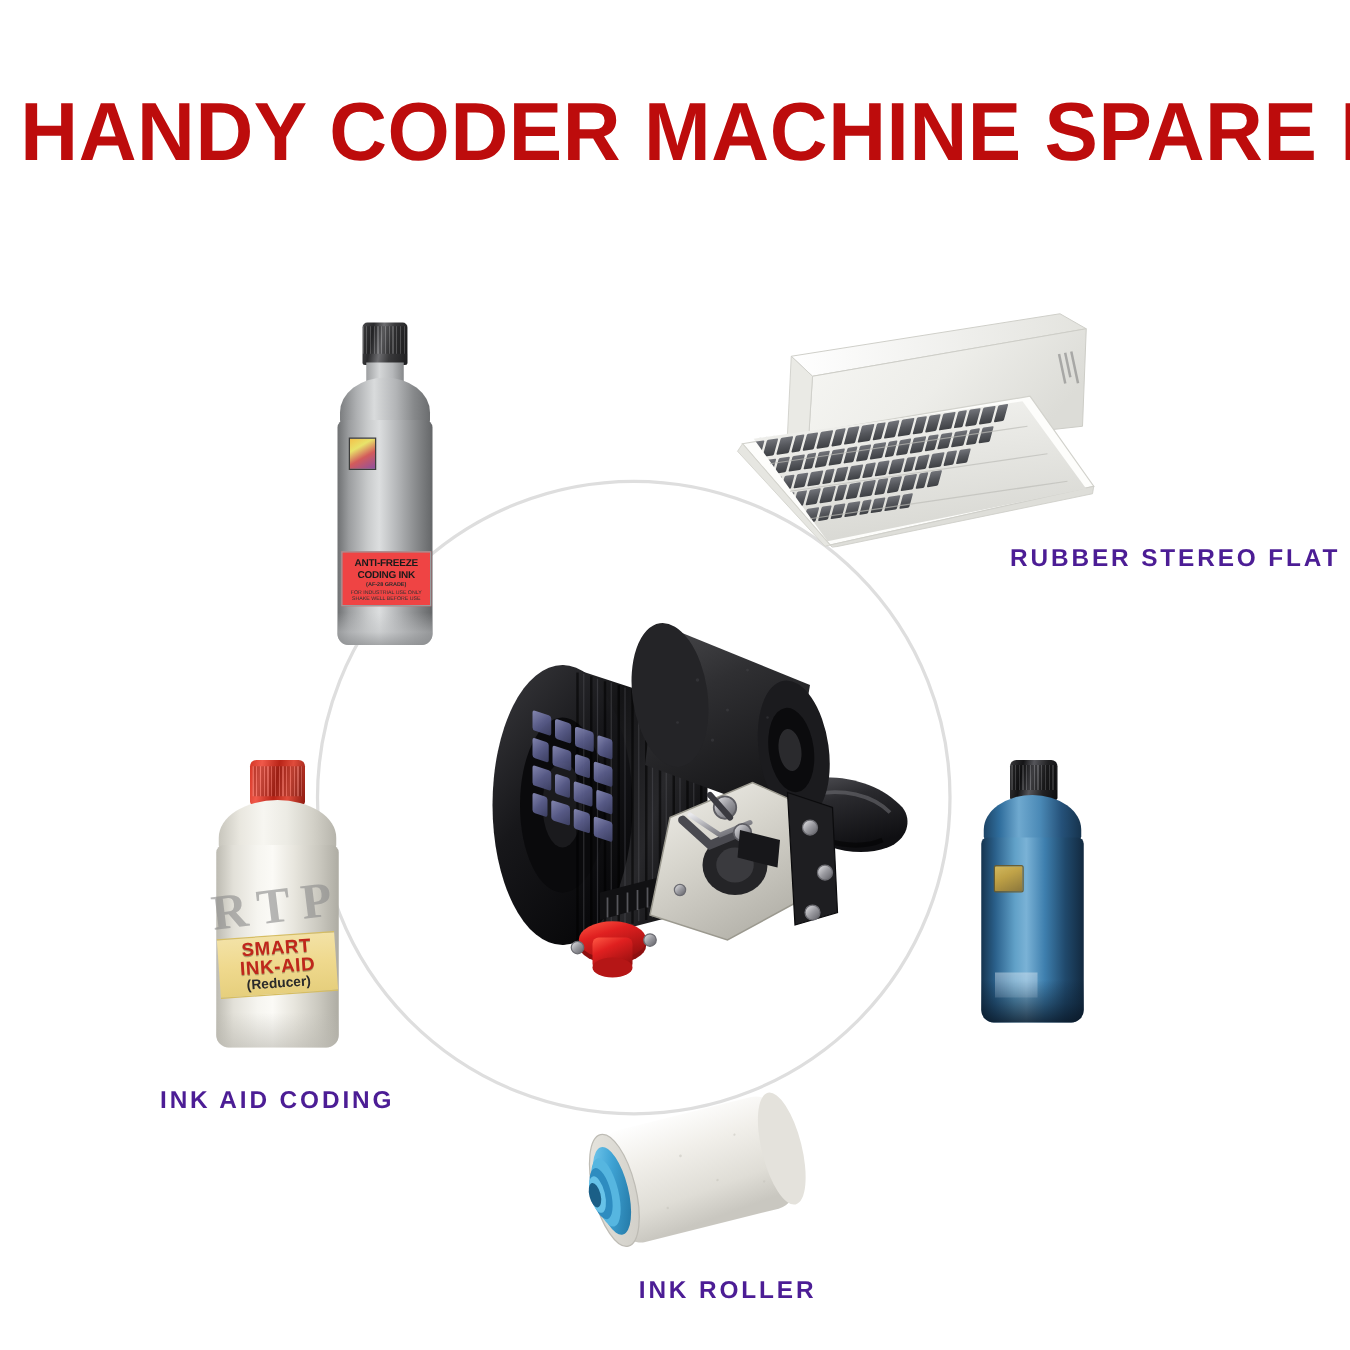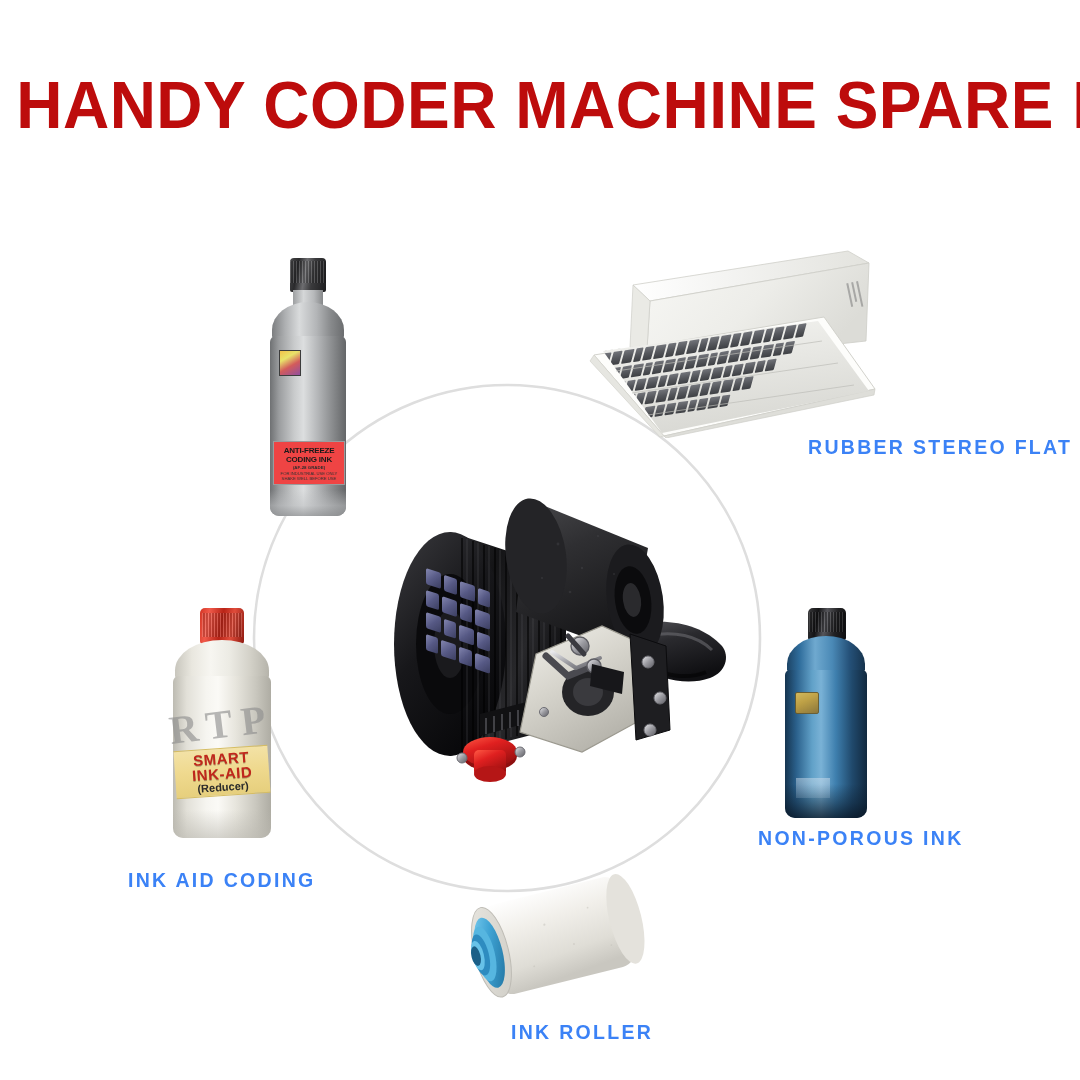--- a/index.html
+++ b/index.html
@@ -28,21 +28,21 @@
   
   .ring { position:absolute; left:0; top:0; width:1080px; height:1080px; pointer-events:none; }
 
   
   .lbl {
     position:absolute;
     font-family:"Liberation Sans", sans-serif;
     font-weight:700;
     font-size:19.5px;
     letter-spacing:2.3px;
-    color:#3b82f6;
+    color:#4c1d95;
     white-space:nowrap;
   }
   .lbl-batch   { left:8px;   top:461px; }
   .lbl-rubber  { left:808px; top:436px; }
   .lbl-nonpor  { left:758px; top:827px; }
   .lbl-inkaid  { left:128px; top:869px;text-align:center; }
   .lbl-roller  { left:511px; top:1021px; }
 
   
   .prod { position:absolute; }
@@ -413,21 +413,20 @@
   </div>
   <div class="lbl lbl-rubber">RUBBER STEREO FLAT</div>
 
   <div class="prod" id="nonporous-ink">
     <div class="bb-cap"></div>
     <div class="bb-shoulder"></div>
     <div class="bb-body"></div>
     <div class="bb-goldlabel"></div>
     <div class="bb-smalltext"></div>
   </div>
-  <div class="lbl lbl-nonpor">NON-POROUS INK</div>
 
   <div class="prod" id="ink-aid">
     <div class="wb-cap"></div>
     <div class="wb-shoulder"></div>
     <div class="wb-body"></div>
     <div class="wb-wm">RTP</div>
     <div class="wb-label">
       <div class="t1">SMART</div>
       <div class="t2">INK-AID</div>
       <div class="t3">(Reducer)</div>

